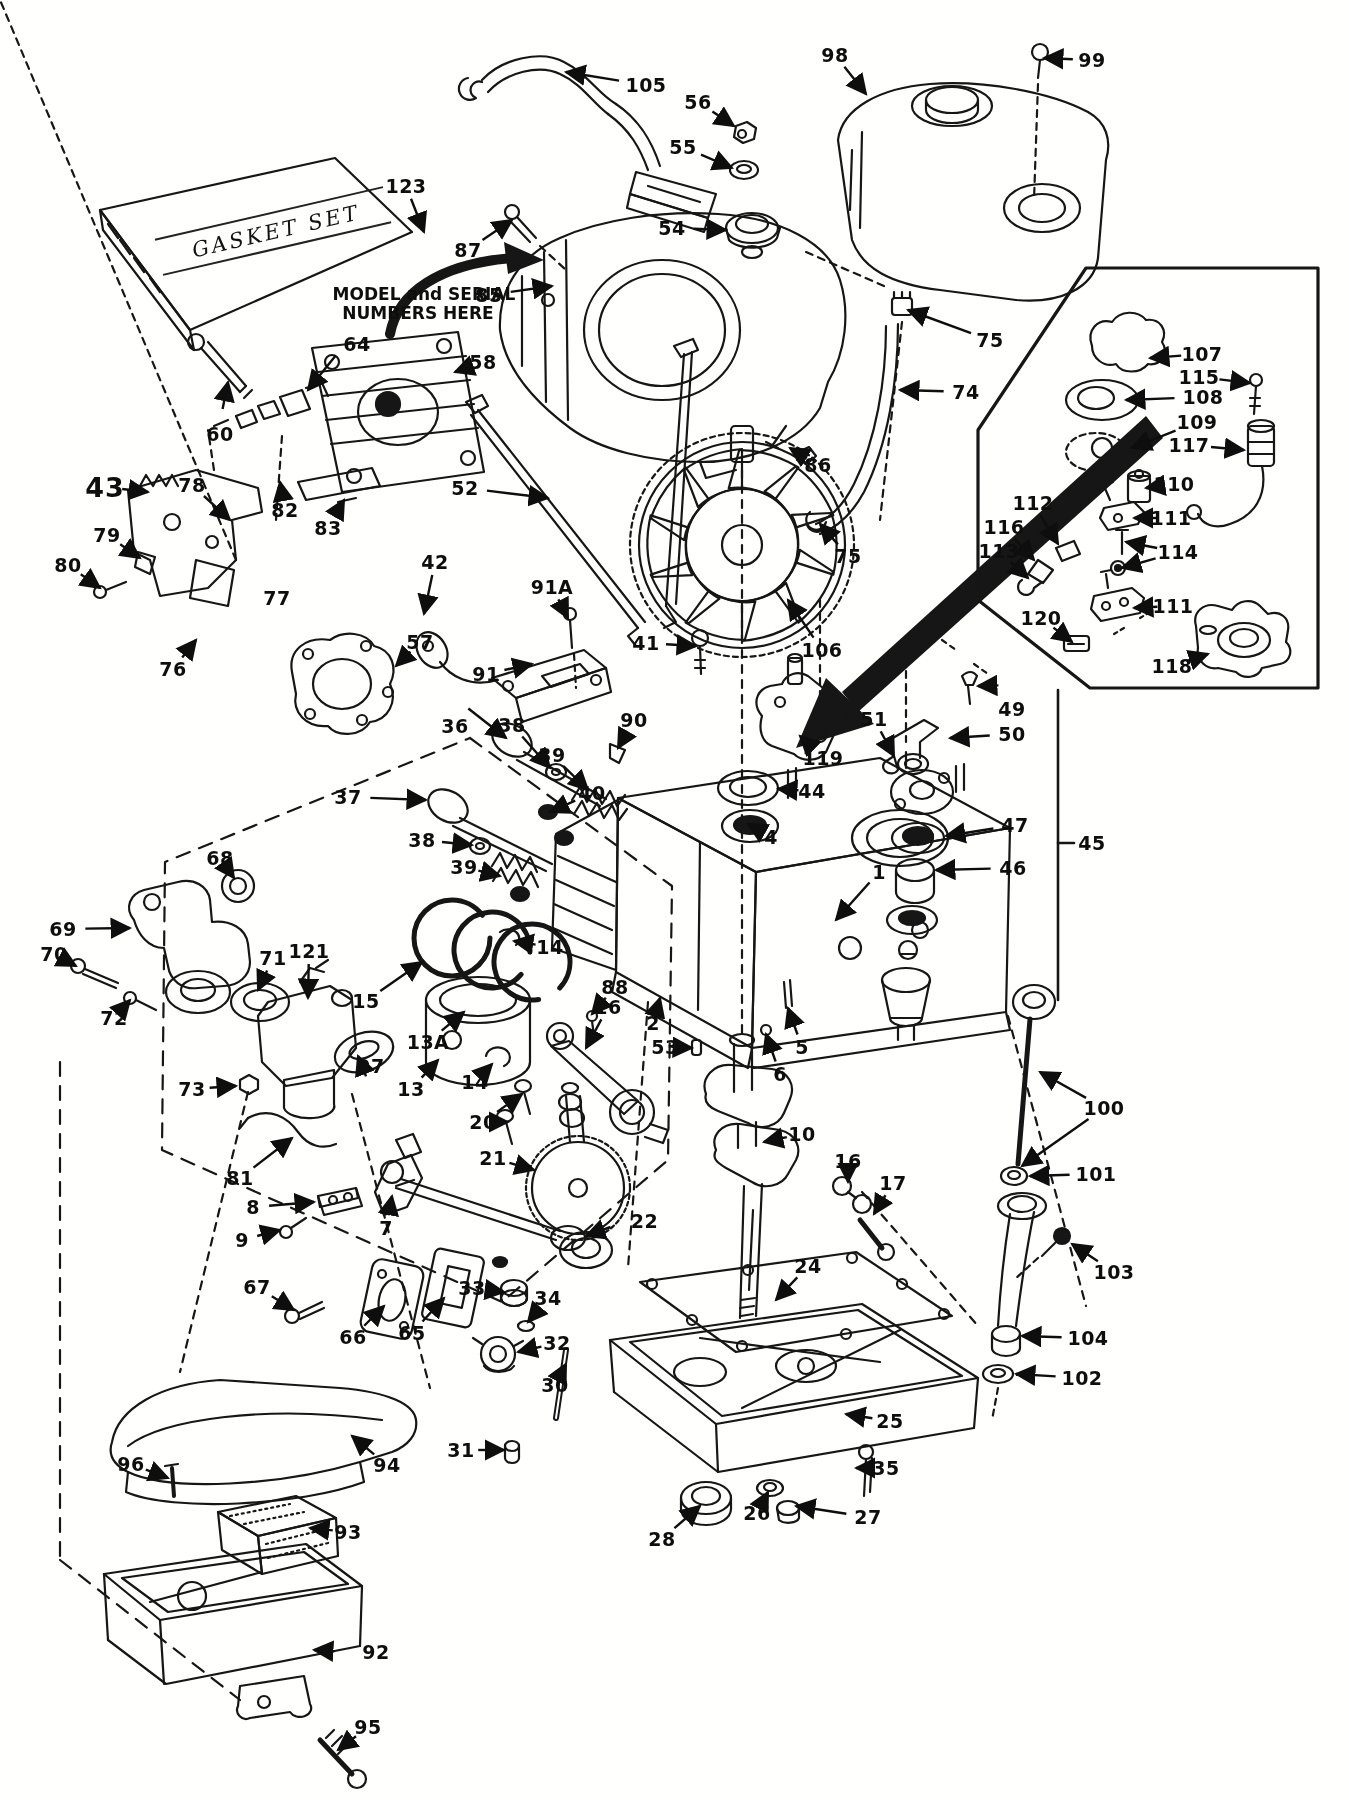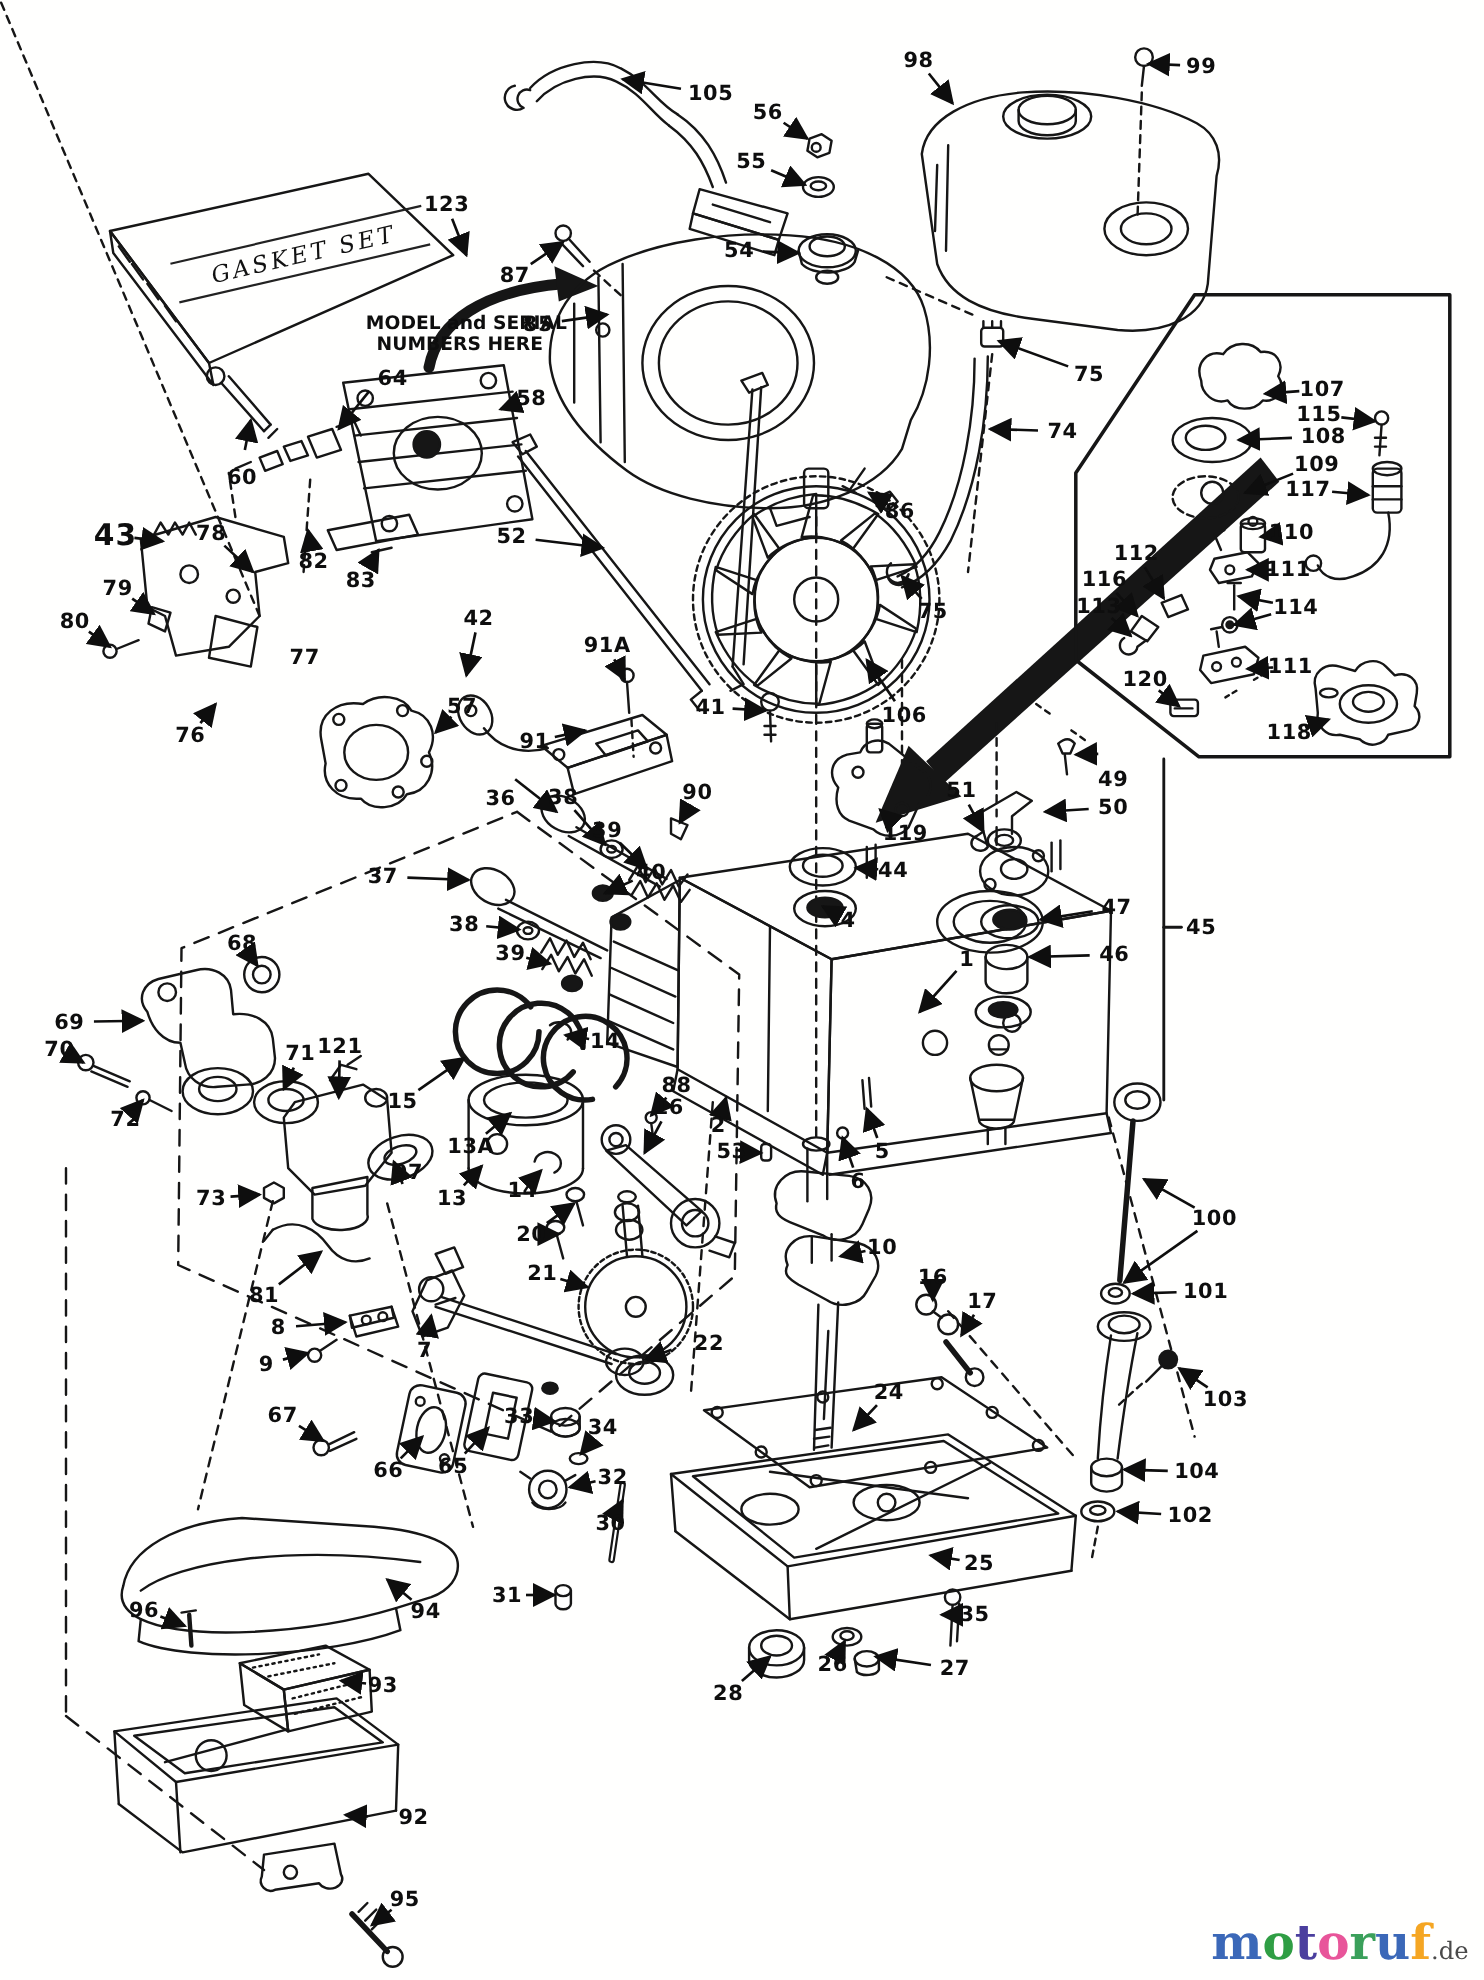--- a/index.html
+++ b/index.html
@@ -773,16 +773,13 @@
       <div class="lbl" style="left: 662px; top: 1539px;">28</div>
       <div class="lbl" style="left: 387px; top: 1465px;">94</div>
       <div class="lbl" style="left: 131px; top: 1464px;">96</div>
       <div class="lbl" style="left: 348px; top: 1532px;">93</div>
       <div class="lbl" style="left: 348px; top: 1652px; margin-left: 28px;">92</div>
       <div class="lbl" style="left: 368px; top: 1727px;">95</div>
       <div class="lbl note" style="left: 424px; top: 294px;">MODEL and SERIAL</div>
       <div class="lbl note" style="left: 418px; top: 313px;">NUMBERS HERE</div>
     </div>
 
-  <div id="watermark">
-    <span id="wm-letters"><span style="color: rgb(59, 104, 184);">m</span><span style="color: rgb(47, 158, 68);">o</span><span style="color: rgb(75, 63, 158);">t</span><span style="color: rgb(232, 85, 154);">o</span><span style="color: rgb(58, 160, 90);">r</span><span style="color: rgb(59, 104, 184);">u</span><span style="color: rgb(245, 166, 35);">f</span></span><span class="suffix">.de</span>
-  </div>
 </div>
 
 </body></html>

